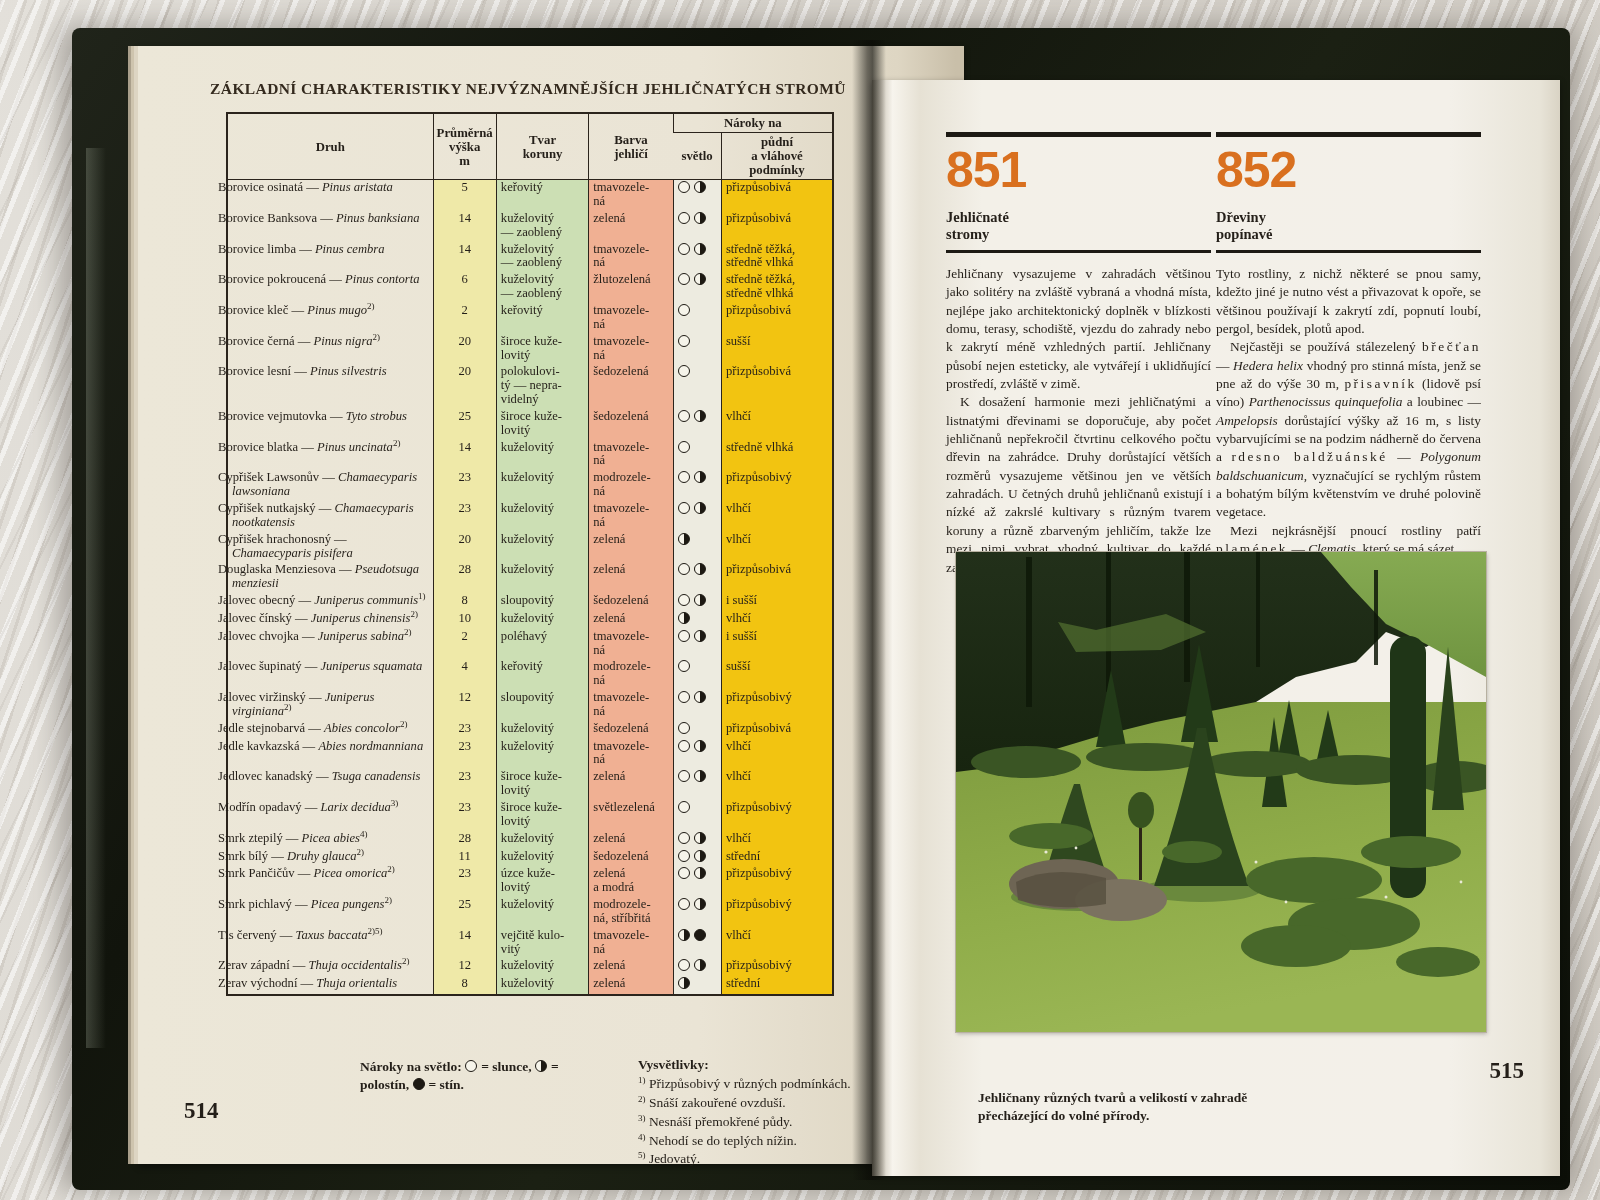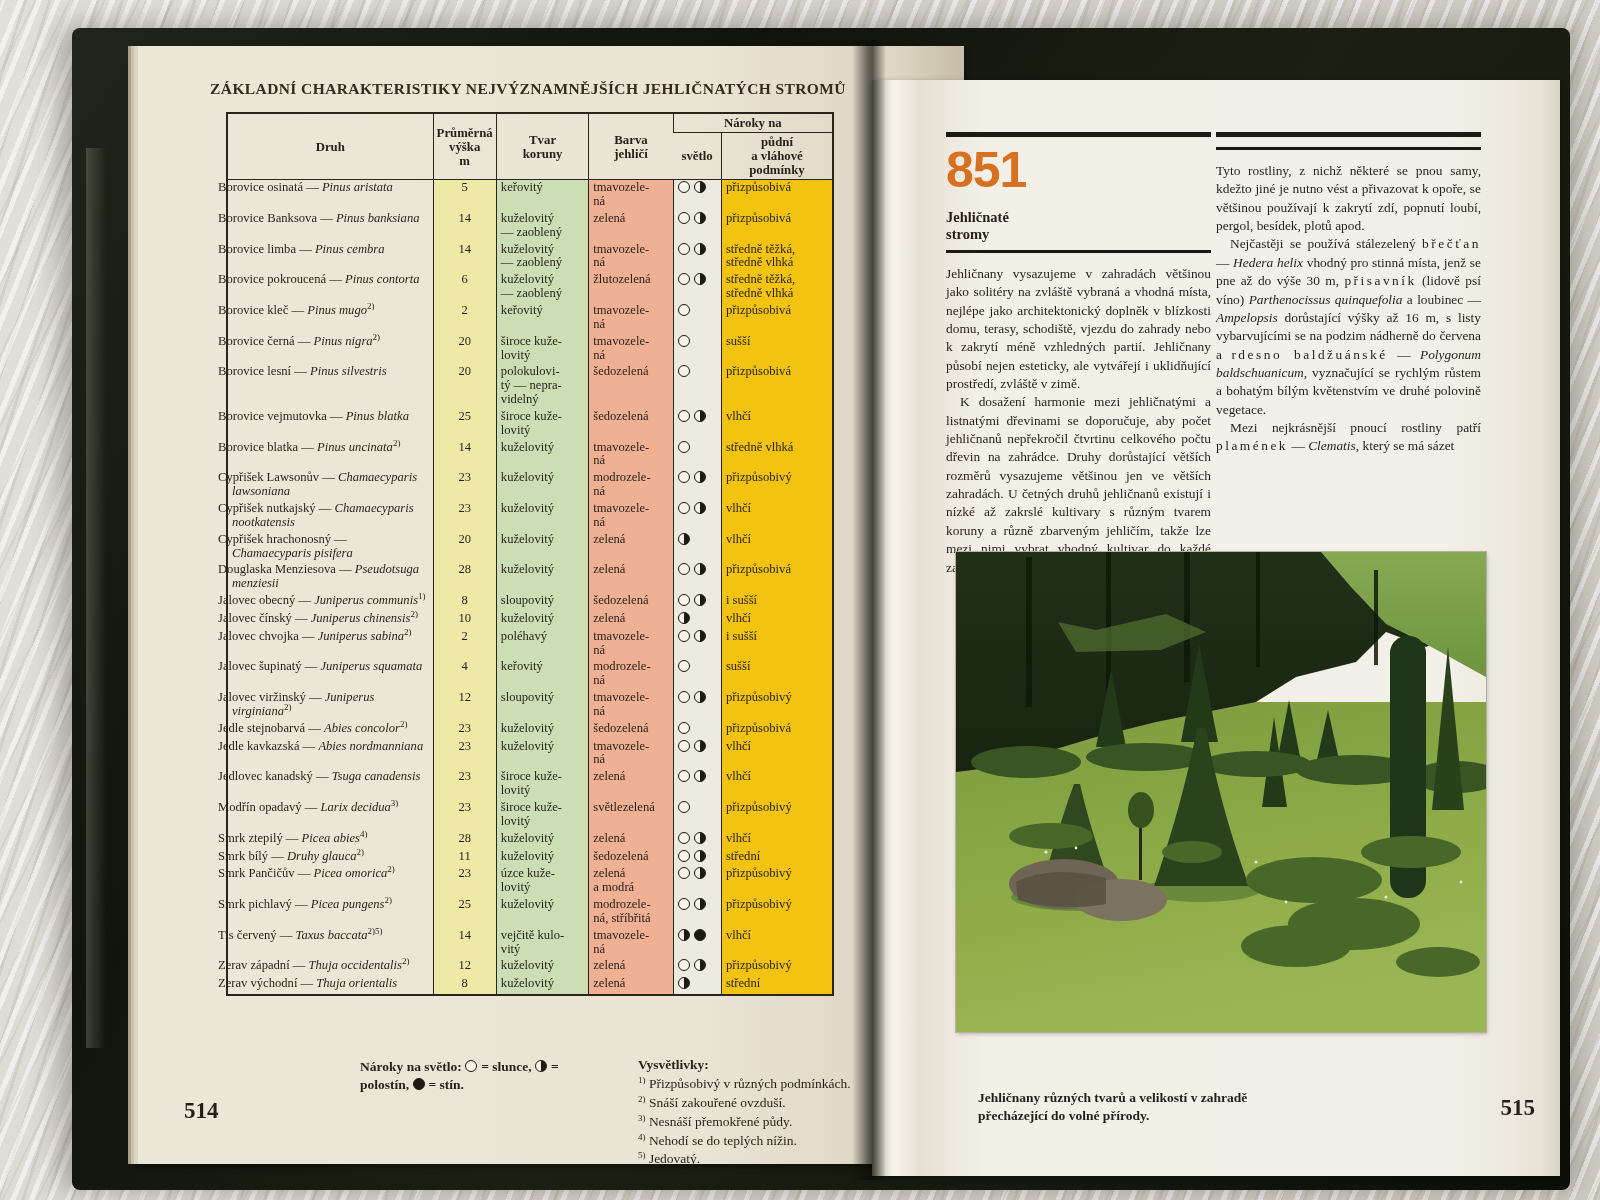--- a/index.html
+++ b/index.html
@@ -57,21 +57,21 @@
   .sym{display:inline-block;width:10px;height:10px;border-radius:50%;border:1.4px solid #1d1913;
     vertical-align:-1px;margin-right:4px;background:#f6f4ea;}
   .sym-h{background:linear-gradient(90deg,#f6f4ea 50%,#1d1913 50%);}
   .sym-f{background:#1d1913;}
 
   .legend{position:absolute;left:222px;top:1012px;width:250px;font-size:13.5px;line-height:1.35;font-weight:bold;}
   .notes{position:absolute;left:500px;top:1010px;width:310px;font-size:13.5px;line-height:1.4;}
   .notes .nt{font-weight:bold;}
   .pagenum{position:absolute;font-weight:bold;font-size:23px;}
   .pn-left{left:46px;top:1052px;}
-  .pn-right{right:25px;top:978px;margin-top:37px;}
+  .pn-right{right:36px;top:978px;}
 
   
   .col{position:absolute;width:265px;}
   .col-1{left:74px;top:52px;}
   .col-2{left:344px;top:52px;}
   .sec-rule-top{height:5px;background:#1d1a14;margin-bottom:10px;}
   .sec-head{display:flex;align-items:flex-start;gap:12px;min-height:62px;flex-direction:column;}
   .sec-num{font-family:"Liberation Sans",sans-serif;font-weight:bold;font-size:50px;line-height:.92;
     letter-spacing:-1px;}
   .sec-title{font-weight:bold;font-size:14.5px;line-height:1.2;white-space:pre-line;padding-top:4px;}
@@ -186,21 +186,21 @@
           <td class="druh">Borovice lesní — <span class="lat">Pinus silvestris</span></td>
           <td class="vyska">20</td>
           <td class="tvar">polokulovi-
 tý — nepra-
 videlný</td>
           <td class="barva">šedozelená</td>
           <td class="svetlo"><span class="sym"></span></td>
           <td class="pudni">přizpůsobivá</td>
         </tr>
         <tr>
-          <td class="druh">Borovice vejmutovka — <span class="lat">Pinus blatka</span></td>
+          <td class="druh">Borovice vejmutovka — <span class="lat">Tyto strobus</span></td>
           <td class="vyska">25</td>
           <td class="tvar">široce kuže-
 lovitý</td>
           <td class="barva">šedozelená</td>
           <td class="svetlo"><span class="sym"></span><span class="sym sym-h"></span></td>
           <td class="pudni">vlhčí</td>
         </tr>
         <tr>
           <td class="druh">Borovice blatka — <span class="lat">Pinus uncinata</span><sup>2)</sup></td>
           <td class="vyska">14</td>
@@ -409,20 +409,25 @@
         <div class="sec-num" style="color: rgb(217, 112, 31);">851</div>
         <div class="sec-title">Jehličnaté
 stromy</div>
       </div>
       <div class="sec-rule-bot"></div>
       <p class="para">Jehličnany vysazujeme v zahradách většinou jako solitéry na zvláště vybraná a vhodná místa, nejlépe jako architektonický doplněk v blízkosti domu, terasy, schodiště, vjezdu do zahrady nebo k zakrytí méně vzhledných partií. Jehličnany působí nejen esteticky, ale vytvářejí i uklidňující prostředí, zvláště v zimě.</p>
       <p class="para">K dosažení harmonie mezi jehličnatými a listnatými dřevinami se doporučuje, aby počet jehličnanů nepřekročil čtvrtinu celkového počtu dřevin na zahrádce. Druhy dorůstající větších rozměrů vysazujeme většinou jen ve větších zahradách. U četných druhů jehličnanů existují i nízké až zakrslé kultivary s různým tvarem koruny a různě zbarveným jehličím, takže lze mezi nimi vybrat vhodný kultivar do každé zahrady. (Viz tabulka na str. 514.)</p>
     </div>
   <div class="col col-2">
       <div class="sec-rule-top"></div>
+      <div class="sec-head">
+        <div class="sec-num" style="color: rgb(217, 112, 31);">852</div>
+        <div class="sec-title">Dřeviny
+popínavé</div>
+      </div>
       <div class="sec-rule-bot"></div>
       <p class="para">Tyto rostliny, z nichž některé se pnou samy, kdežto jiné je nutno vést a přivazovat k opoře, se většinou používají k zakrytí zdí, popnutí loubí, pergol, besídek, plotů apod.</p>
       <p class="para">Nejčastěji se používá stálezelený <span class="ls">břečťan</span> — <i>Hedera helix</i> vhodný pro stinná místa, jenž se pne až do výše 30 m, <span class="ls">přisavník</span> (lidově psí víno) <i>Parthenocissus quinquefolia</i> a loubinec — <i>Ampelopsis</i> dorůstající výšky až 16 m, s listy vybarvujícími se na podzim nádherně do červena a <span class="ls">rdesno baldžuánské</span> — <i>Polygonum baldschuanicum</i>, vyznačující se rychlým růstem a bohatým bílým květenstvím ve druhé polovině vegetace.</p>
       <p class="para">Mezi nejkrásnější pnoucí rostliny patří <span class="ls">plamének</span> — <i>Clematis</i>, který se má sázet</p>
     </div>
 
   <svg class="photo" viewBox="0 0 530 480" preserveAspectRatio="none">
     <defs>
       <linearGradient id="lawn" x1="0" y1="0" x2="0.3" y2="1">
         <stop offset="0" stop-color="#7d9a3e"></stop>

